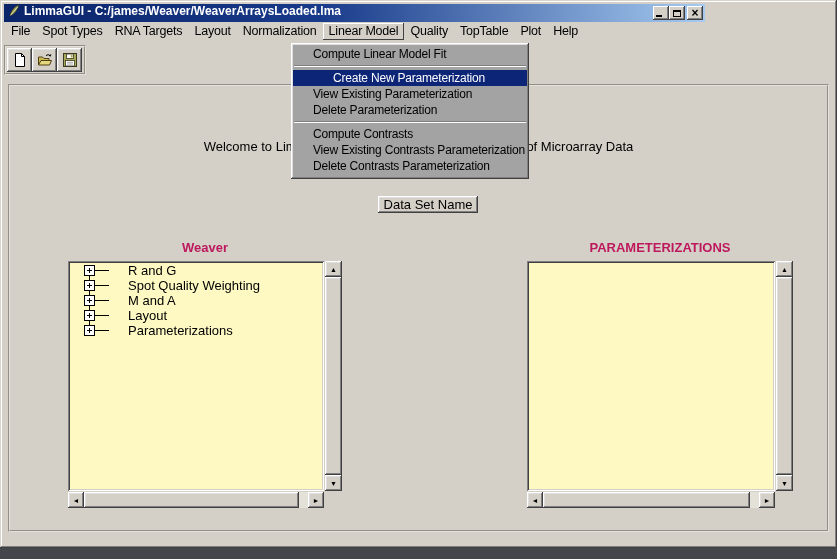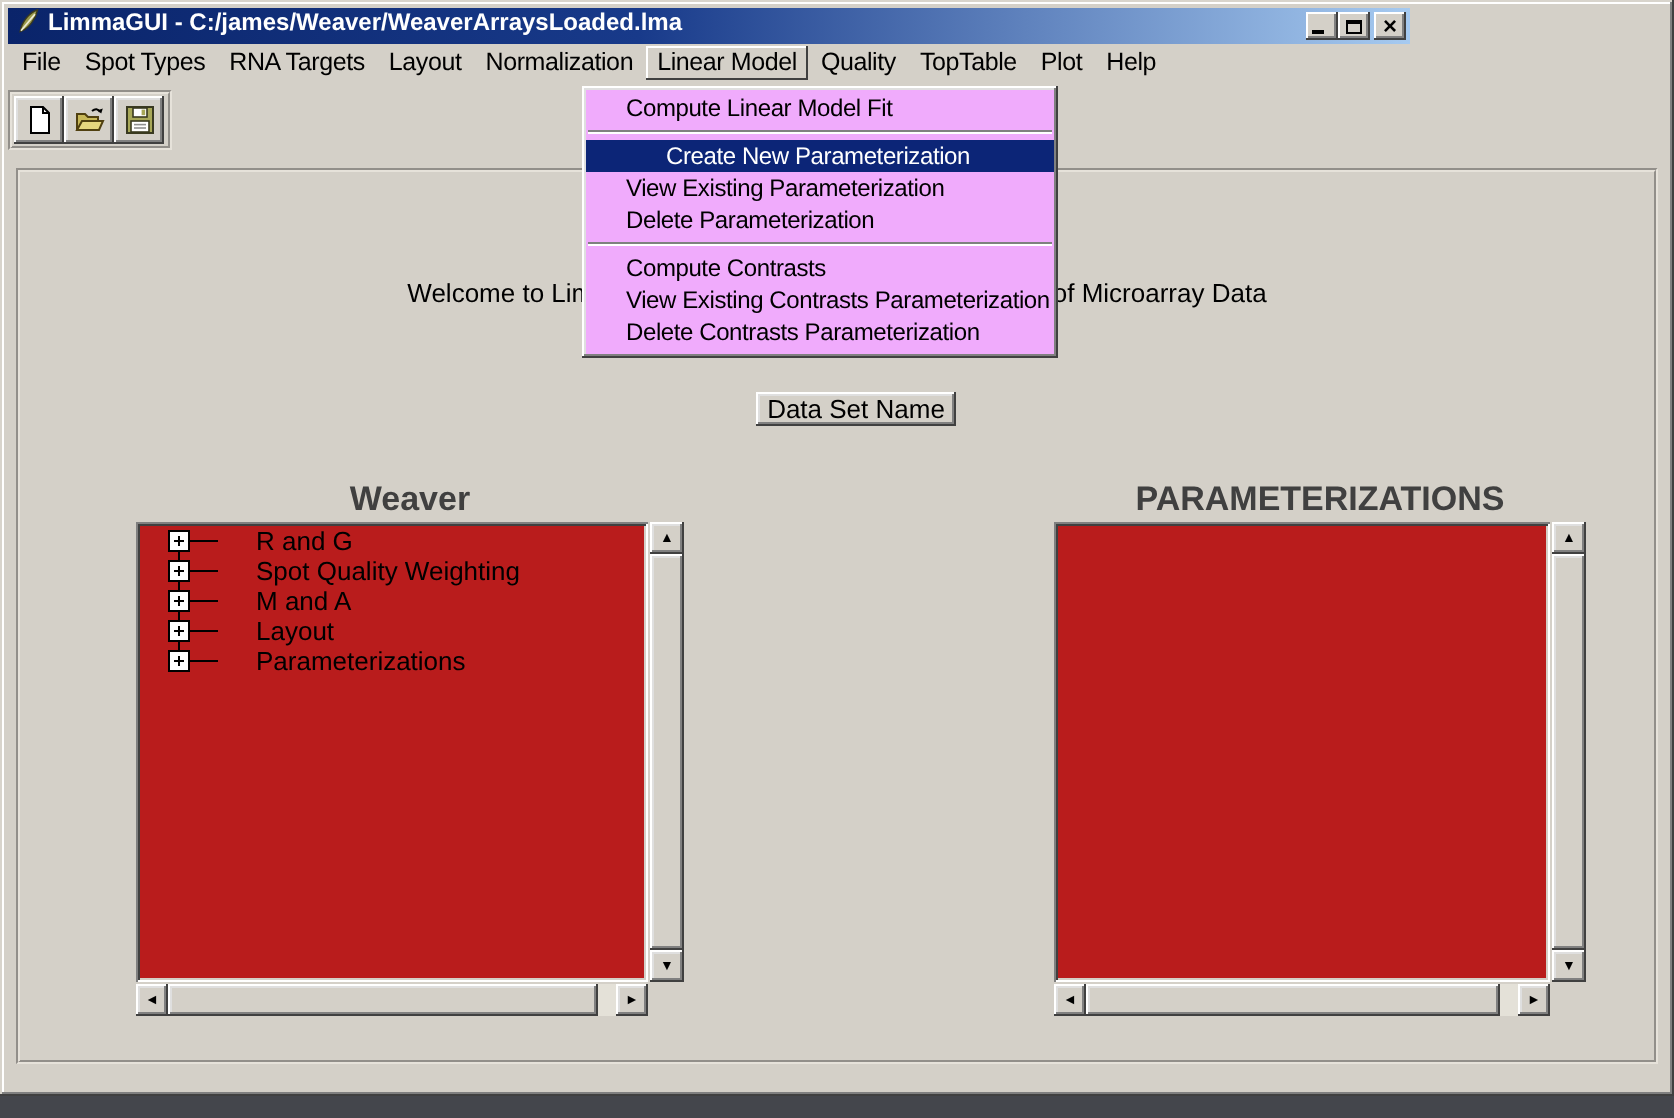--- a/index.html
+++ b/index.html
@@ -40,25 +40,25 @@
   .tool-btn svg { display:block; }
 
   
   .main-frame { position:absolute; left:8px; top:84px; width:821px; height:448px; border:2px groove #e6e2da; }
 
   .welcome { position:absolute; left:8px; top:139px; width:821px; text-align:center; font-size:13px; color:#000; white-space:nowrap; }
 
   .dataset-btn { position:absolute; left:378px; top:196px; width:100px; height:17px; background:#d4d0c8;
                  display:flex; align-items:center; justify-content:center; font-size:13px; color:#000; }
 
-  .panel-title { position:absolute; top:240px; font-weight:bold; font-size:17px; color:#404040; text-align:center; }
+  .panel-title { position:absolute; top:240px; font-weight:bold; font-size:13px; color:#be185d; text-align:center; }
   .panel-title.left  { left:68px;  width:274px; }
   .panel-title.right { left:527px; width:266px; }
 
-  .listbox { position:absolute; top:261px; height:230px; background:#b91c1c; }
+  .listbox { position:absolute; top:261px; height:230px; background:#fef9c3; }
   .listbox.left  { left:68px;  width:256px; }
   .listbox.right { left:527px; width:248px; }
 
   
   .tree { position:absolute; left:2px; top:2px; right:2px; bottom:2px; overflow:hidden; }
   .tree-vline { position:absolute; left:19px; top:8px; width:1px; height:61px; background:#000; }
   .tree-row { display:flex; align-items:center; height:15px; padding-left:14px; font-size:13px; color:#000; white-space:nowrap; }
   .plusbox { position:relative; width:11px; height:11px; border:1px solid #000; background:#fff; flex:0 0 auto; z-index:1; }
   .plusbox::before { content:""; position:absolute; left:2px; right:2px; top:4px; height:1px; background:#000; }
   .plusbox::after  { content:""; position:absolute; top:2px; bottom:2px; left:4px; width:1px; background:#000; }
@@ -74,21 +74,21 @@
   .hscroll.right { left:527px; width:248px; }
   .sbtn { flex:0 0 auto; background:#d4d0c8; display:flex; align-items:center; justify-content:center; font-size:7px; color:#000; }
   .vscroll .sbtn { width:17px; height:16px; }
   .hscroll .sbtn { width:16px; height:16px; }
   .vtrack { flex:1 1 auto; position:relative; }
   .htrack { flex:1 1 auto; position:relative; }
   .vthumb { position:absolute; left:0; top:0; width:100%; height:100%; background:#d4d0c8; }
   .hthumb { position:absolute; left:0; top:0; width:96%; height:100%; background:#d4d0c8; }
 
   
-  .dropdown { position:absolute; left:291px; top:43px; width:238px; background:#f0abfc; z-index:50;
+  .dropdown { position:absolute; left:291px; top:43px; width:238px; background:#a3a3a3; z-index:50;
               padding:3px 2px 5px 2px; }
   .dd-item { height:16px; line-height:16px; padding-left:20px; font-size:12px; letter-spacing:-0.2px; color:#000; white-space:nowrap; }
   .dd-item.selected { background:#0c2577; color:#ffffff;padding-left:40px; }
   .dd-sep { height:2px; border-top:1px solid #808080; border-bottom:1px solid #ffffff; margin:3px 1px; }
 </style>
 </head>
 <body>
 
 <div id="stage">
   <div class="window">

